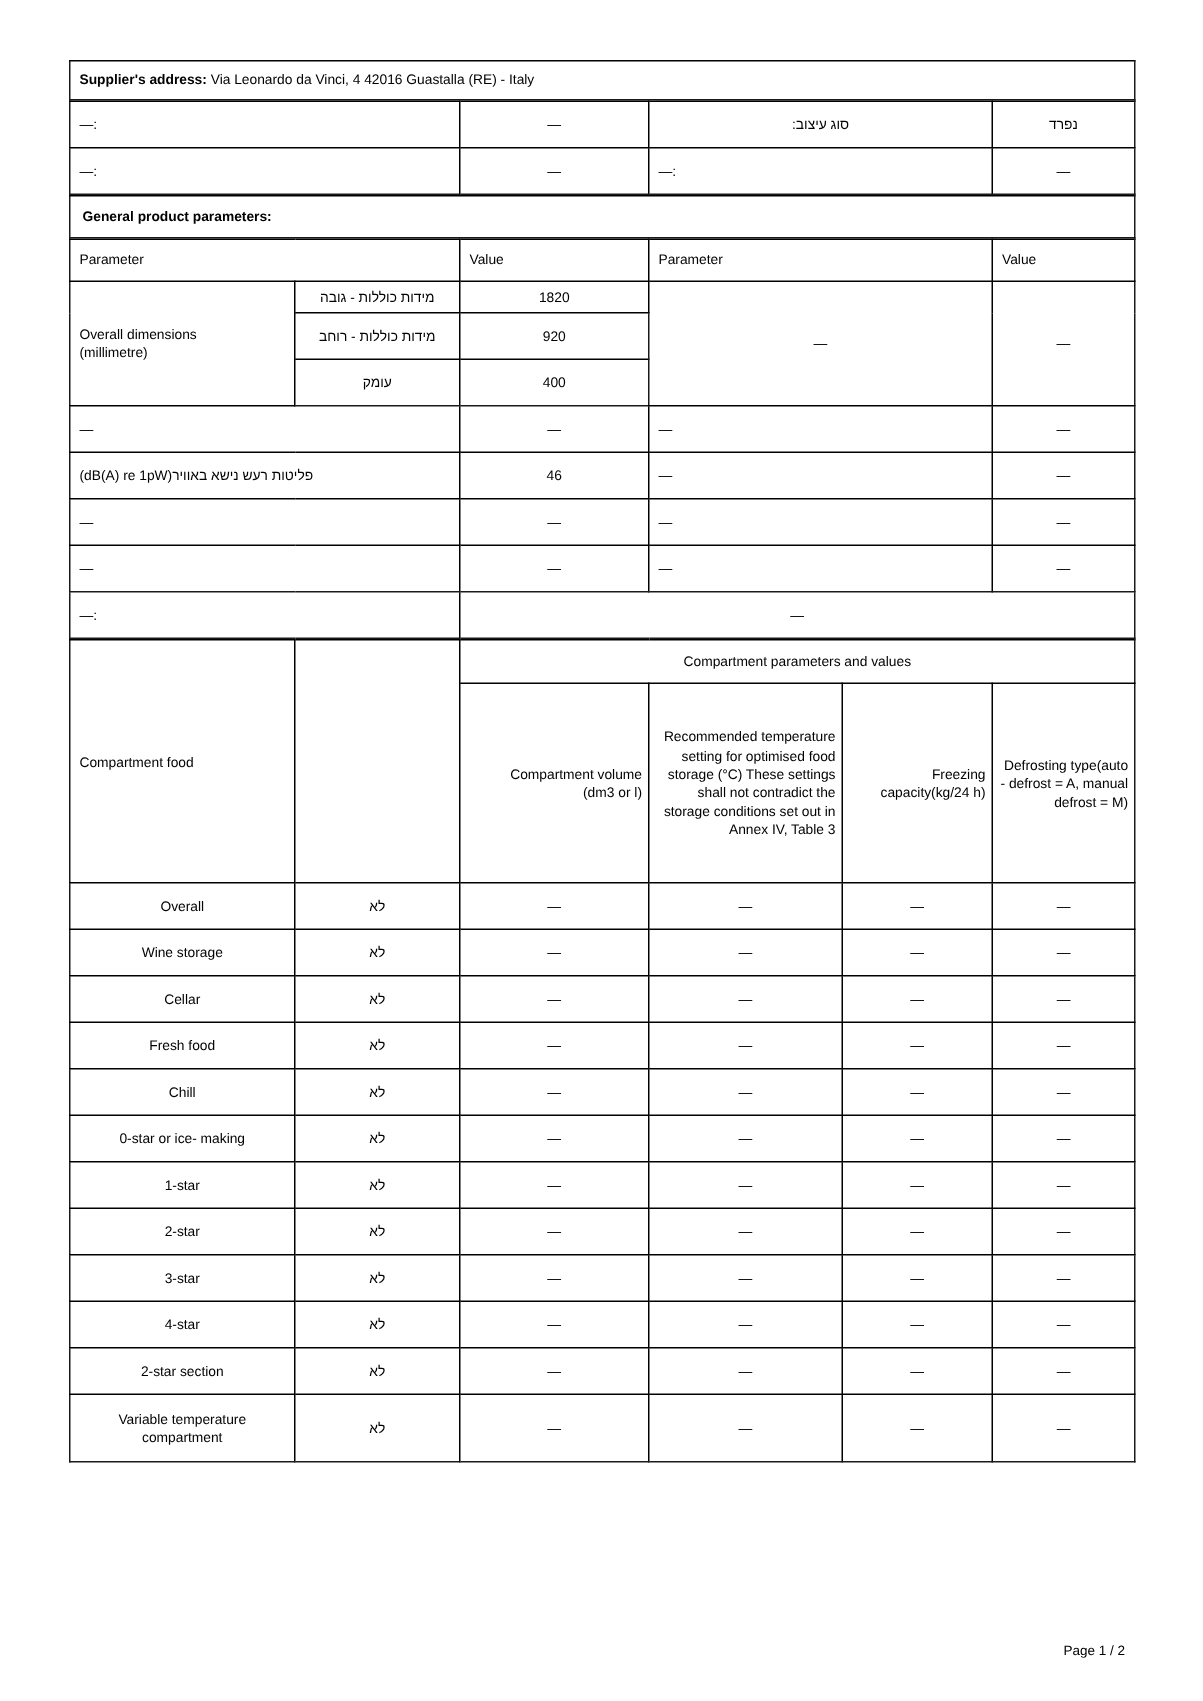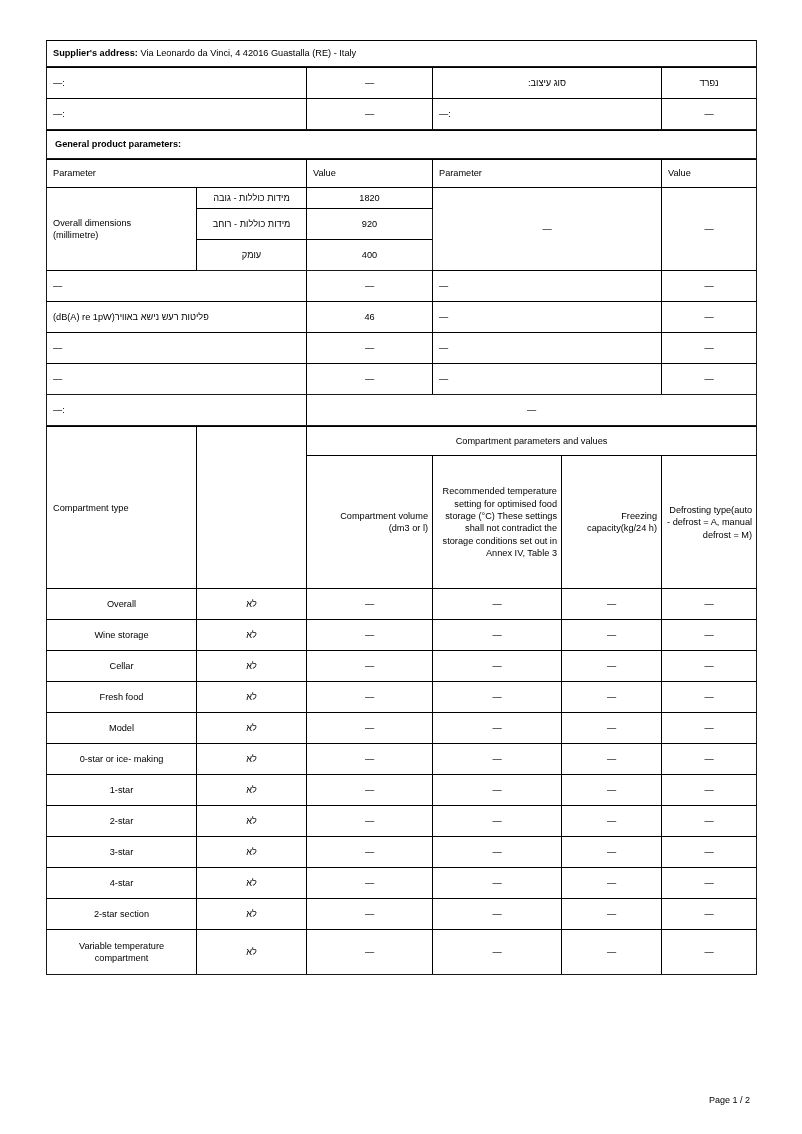--- a/index.html
+++ b/index.html
@@ -226,21 +226,21 @@
       <col style="width:150px">
         <col style="width:110px">
         <col style="width:126px">
         <col style="width:129px">
         <col style="width:100px">
         <col style="width:95px">
     </colgroup>
     <tbody>
       <tr>
         <td class="thick-left" rowspan="2" style="height:20px">
-          <span>Compartment type</span>
+          <span>Compartment food</span>
         </td>
         <td class="thick-left" rowspan="2"></td>
         <td class="ctr thick-left thick-right" colspan="4" style="height:20px">Compartment parameters and values</td>
       </tr>
       <tr>
         <td class="wrapctr thick-left" style="height:120px">
           <div>Compartment volume</div>
           <div>(dm3 or l)</div>
         </td>
         <td class="wrapctr">Recommended temperature setting for optimised food storage (°C) These settings shall not contradict the storage conditions set out in Annex IV, Table 3</td>
@@ -277,21 +277,21 @@
       </tr>
       <tr>
         <td class="ctr thick-left" style="height:22px">Fresh food</td>
         <td class="ctr">לא</td>
         <td class="dash thick-left">—</td>
         <td class="dash">—</td>
         <td class="dash">—</td>
         <td class="dash thick-right">—</td>
       </tr>
       <tr>
-        <td class="ctr thick-left lightline" style="height:22px">Model</td>
+        <td class="ctr thick-left lightline" style="height:22px">Chill</td>
         <td class="ctr lightline">לא</td>
         <td class="dash thick-left lightline">—</td>
         <td class="dash lightline">—</td>
         <td class="dash lightline">—</td>
         <td class="dash thick-right lightline">—</td>
       </tr>
       <tr>
         <td class="ctr thick-left" style="height:22px">0-star or ice- making</td>
         <td class="ctr">לא</td>
         <td class="dash thick-left">—</td>

